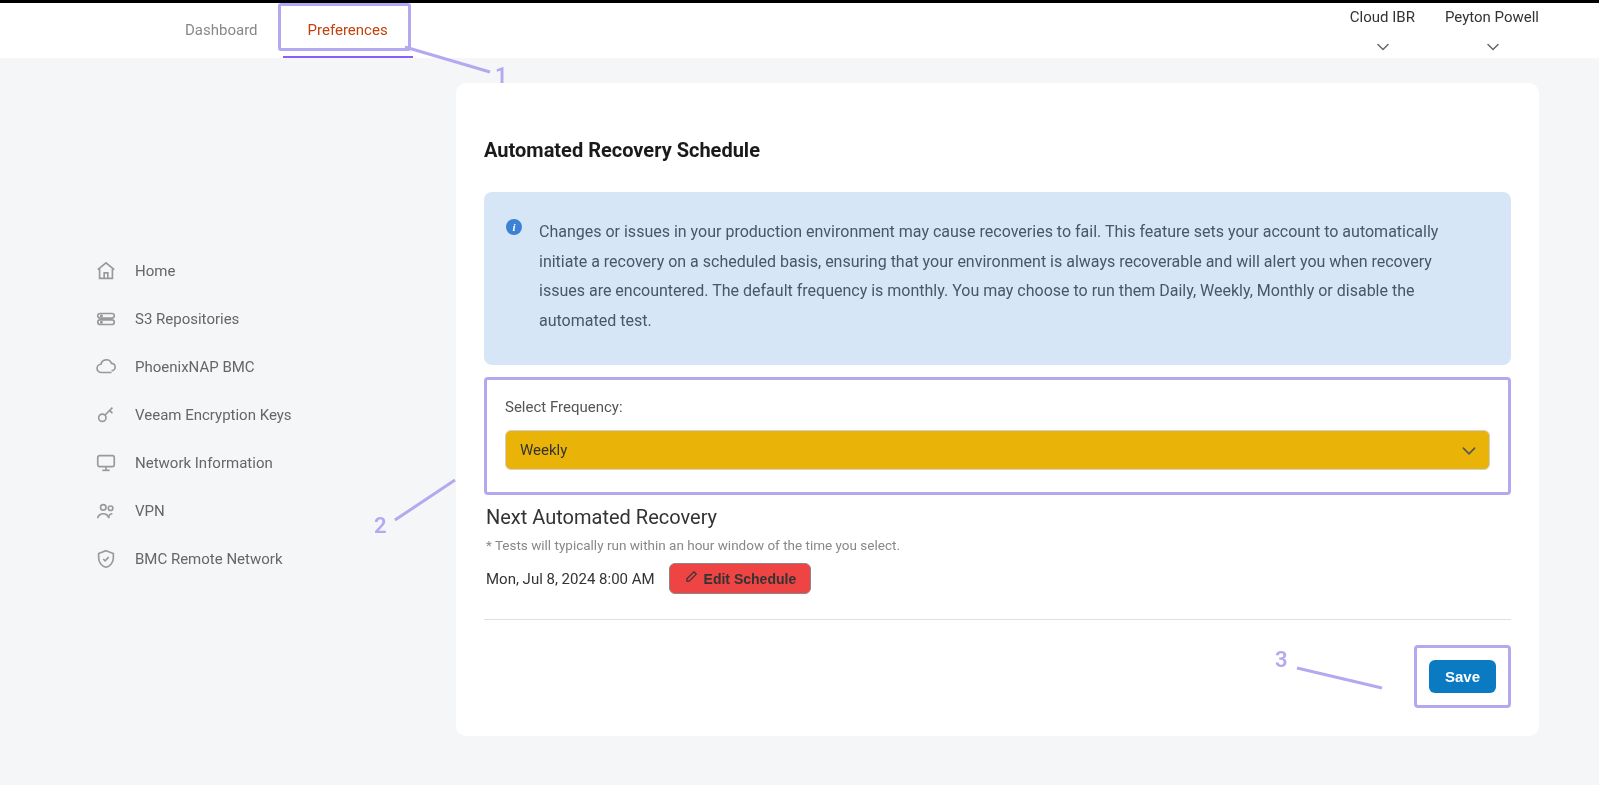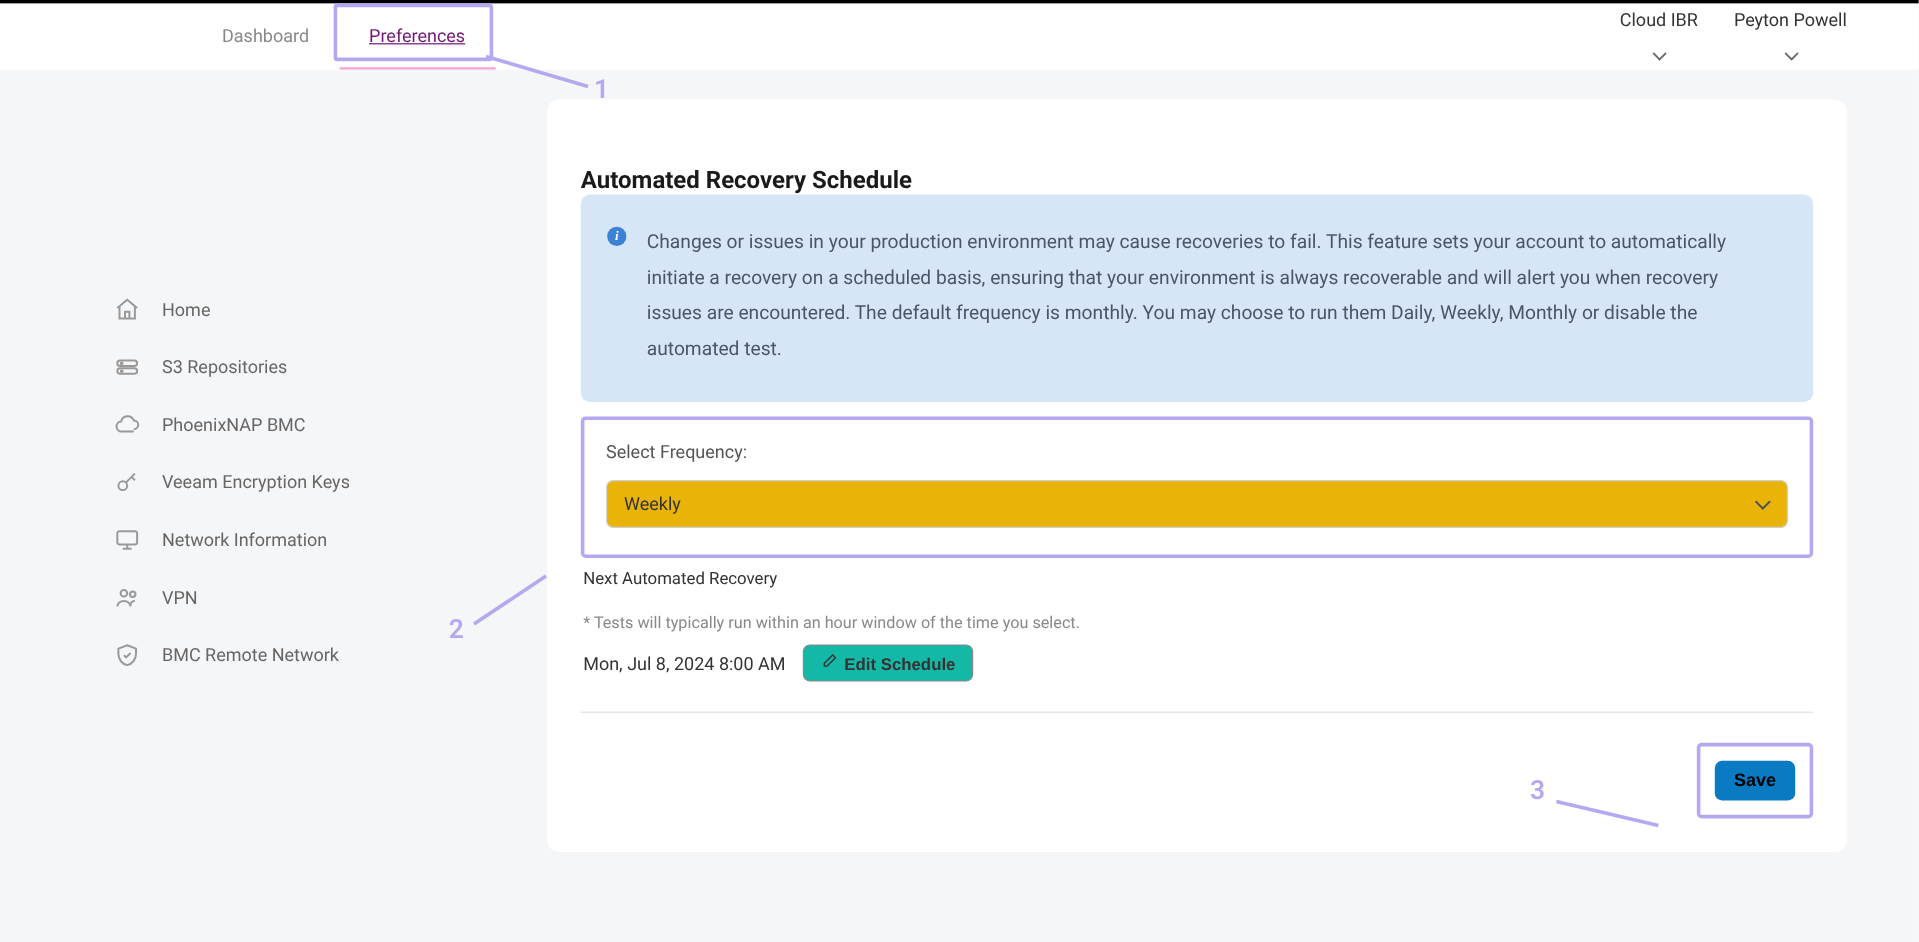--- a/index.html
+++ b/index.html
@@ -29,23 +29,22 @@
       gap: 0;
     }
     .topbar-tab {
       padding: 17px 25px;
       font-size: 15px;
       color: #888;
       cursor: pointer;
       position: relative;
     }
     .topbar-tab.active {
-      color: #701a75;
-      border-bottom: 2px solid #f9a8d4;
-      text-decoration: underline;
+      color: #c2410c;
+      border-bottom: 2px solid #8b5cf6;
     }
     .topbar-right {
       display: flex;
       gap: 30px;
     }
     .topbar-dropdown {
       display: flex;
       align-items: center;
       gap: 17px;
       font-size: 15px;
@@ -90,20 +89,21 @@
     .content-card {
       flex: 1;
       background: #fff;
       border-radius: 10px;
       padding: 55px 28px 28px 28px;
     }
     .section-title {
       font-size: 20px;
       font-weight: 700;
       color: #1a1a1a;
+      margin-bottom: 30px;
     }
     .info-banner {
       background: #d7e6f7;
       border-radius: 8px;
       padding: 25px 30px 30px 55px;
       position: relative;
       margin-bottom: 12px;
     }
     .info-icon {
       position: absolute;
@@ -157,23 +157,23 @@
       right: 14px;
       top: 50%;
       transform: translateY(-50%);
       pointer-events: none;
     }
     .next-recovery {
       margin-top: 8px;
       padding-left: 2px;
     }
     .next-recovery-label {
-      font-size: 14px;
-      color: #333;
-      margin-bottom: 20px;
+      font-size: 20px;
+      color: #333;
+      margin-bottom: 8px;
     }
     .next-recovery-note {
       font-size: 13.5px;
       color: #888;
       margin-bottom: 10px;
     }
     .next-recovery-row {
       display: flex;
       align-items: center;
       gap: 14px;
@@ -183,21 +183,21 @@
       font-size: 15px;
       color: #333;
     }
     .edit-btn {
       display: flex;
       align-items: center;
       gap: 6px;
       border: 1px solid #888;
       border-radius: 6px;
       padding: 6px 14px;
-      background: #14b8a6;
+      background: #ef4444;
       font-size: 14px;
       font-weight: 600;
       color: #333;
       cursor: pointer;
     }
     .divider {
       border: none;
       border-top: 1px solid #e0e0e0;
       margin-bottom: 25px;
     }
@@ -205,21 +205,21 @@
       display: flex;
       justify-content: flex-end;
     }
     .save-highlight {
       border: 3px solid #b4a8f0;
       border-radius: 4px;
       padding: 12px;
     }
     .save-btn {
       background: #0a7bc2;
-      color: #000000;
+      color: #ffffff;
       border: none;
       border-radius: 6px;
       padding: 8px 16px;
       font-size: 15px;
       font-weight: 600;
       cursor: pointer;
     }
     .highlight-tab {
       position: absolute;
       top: 3px;

